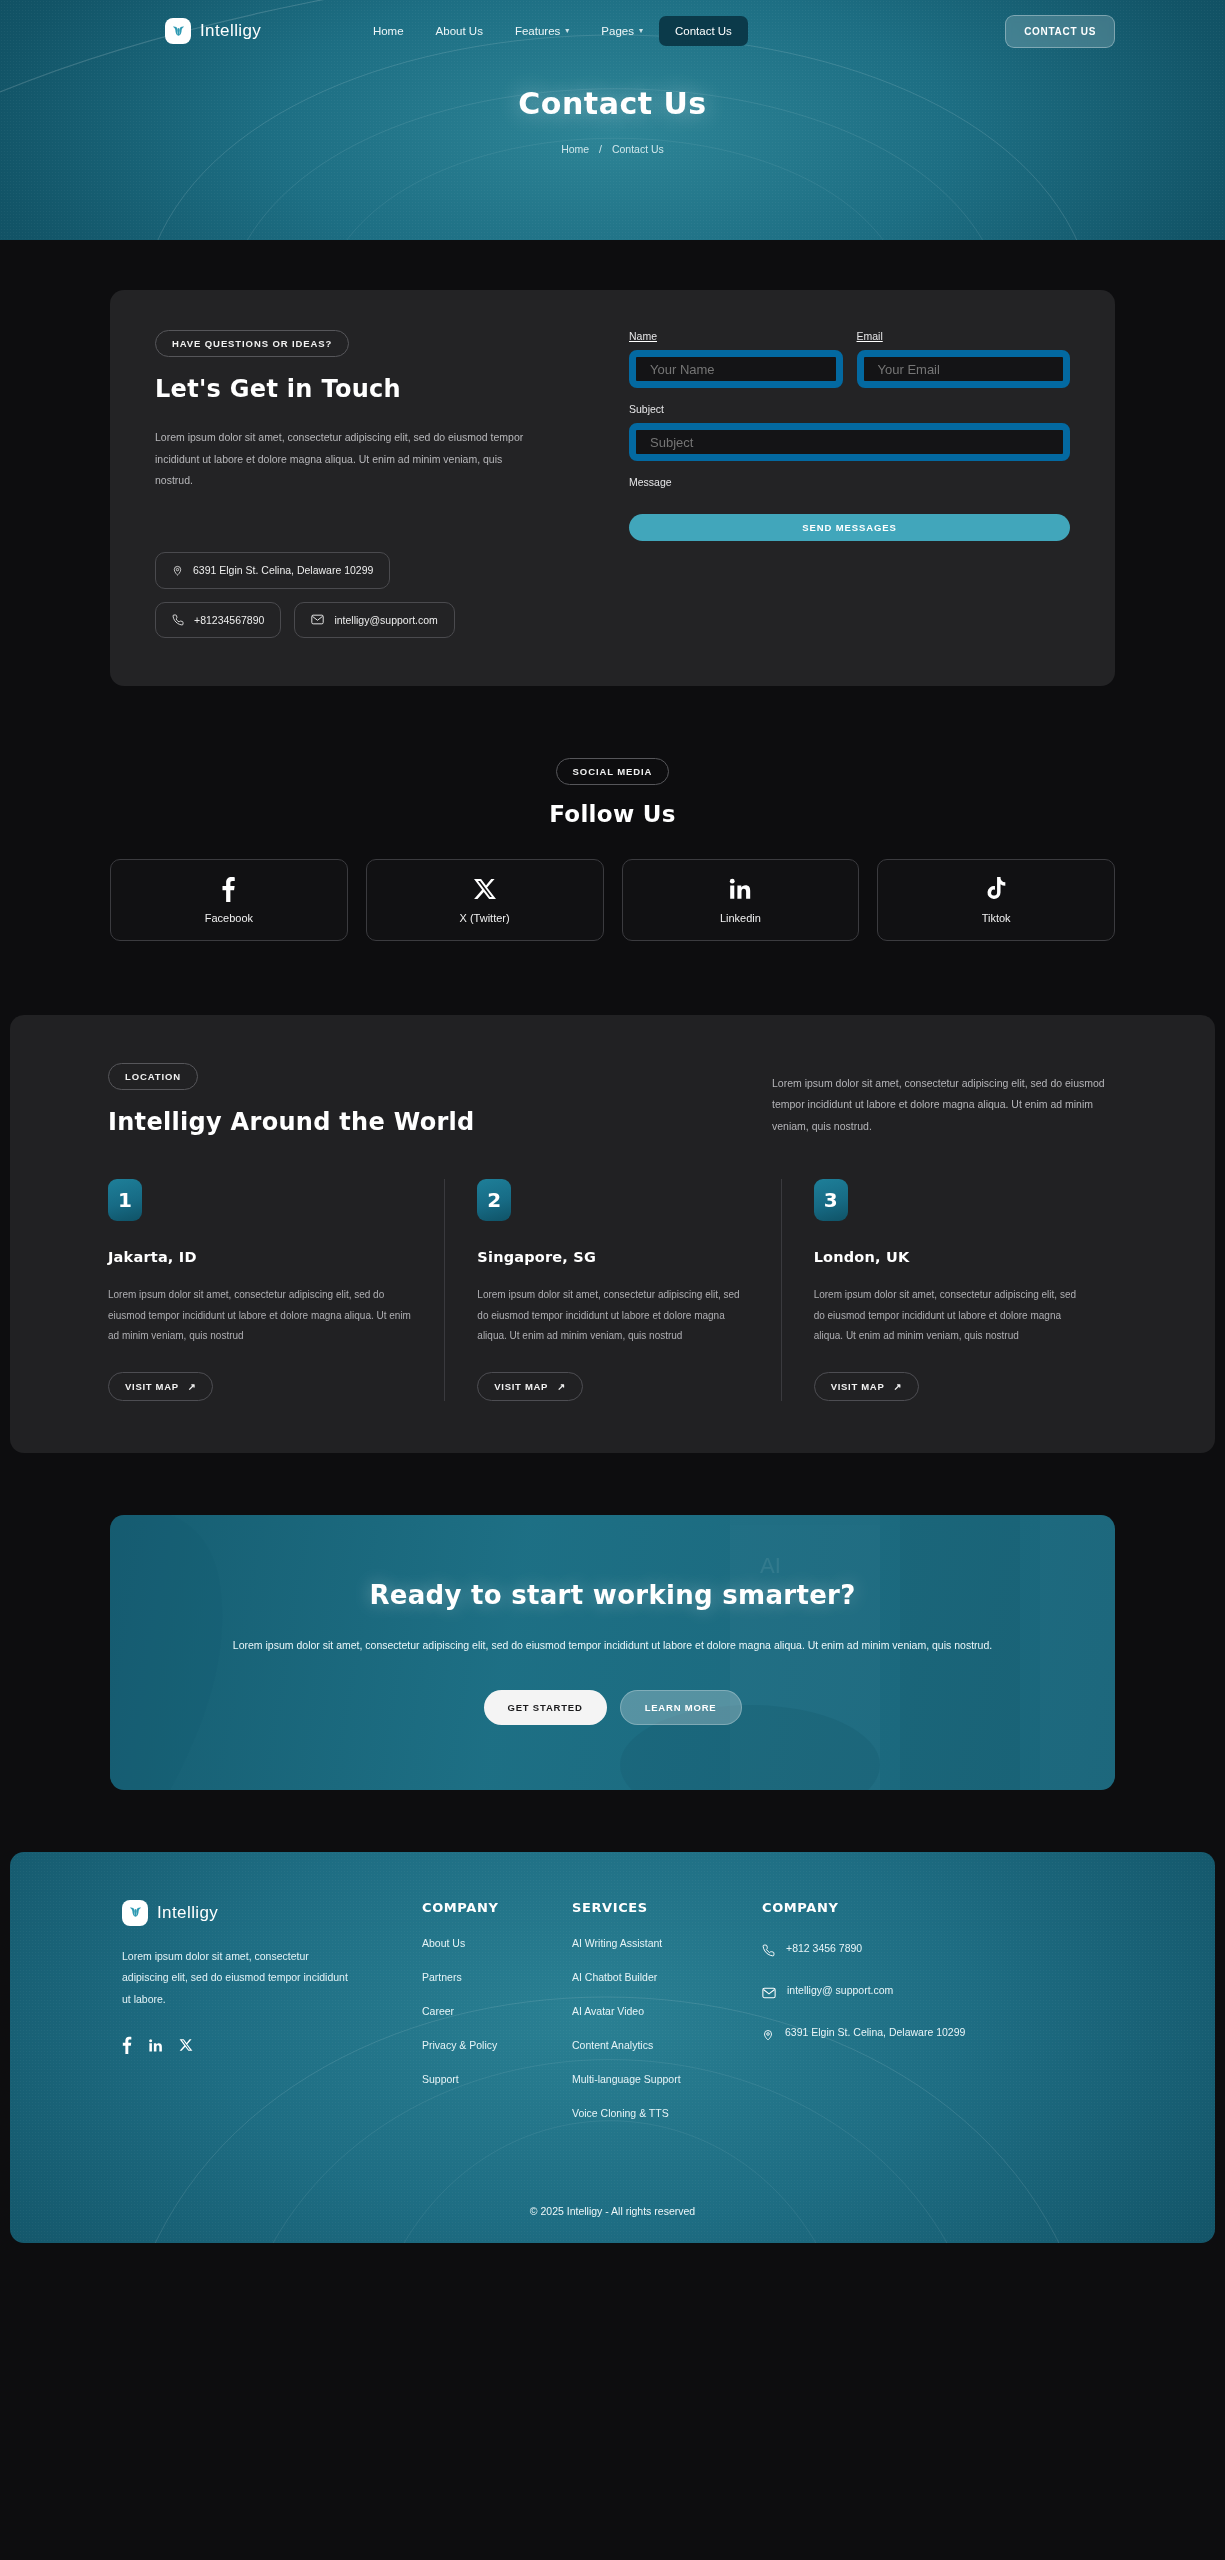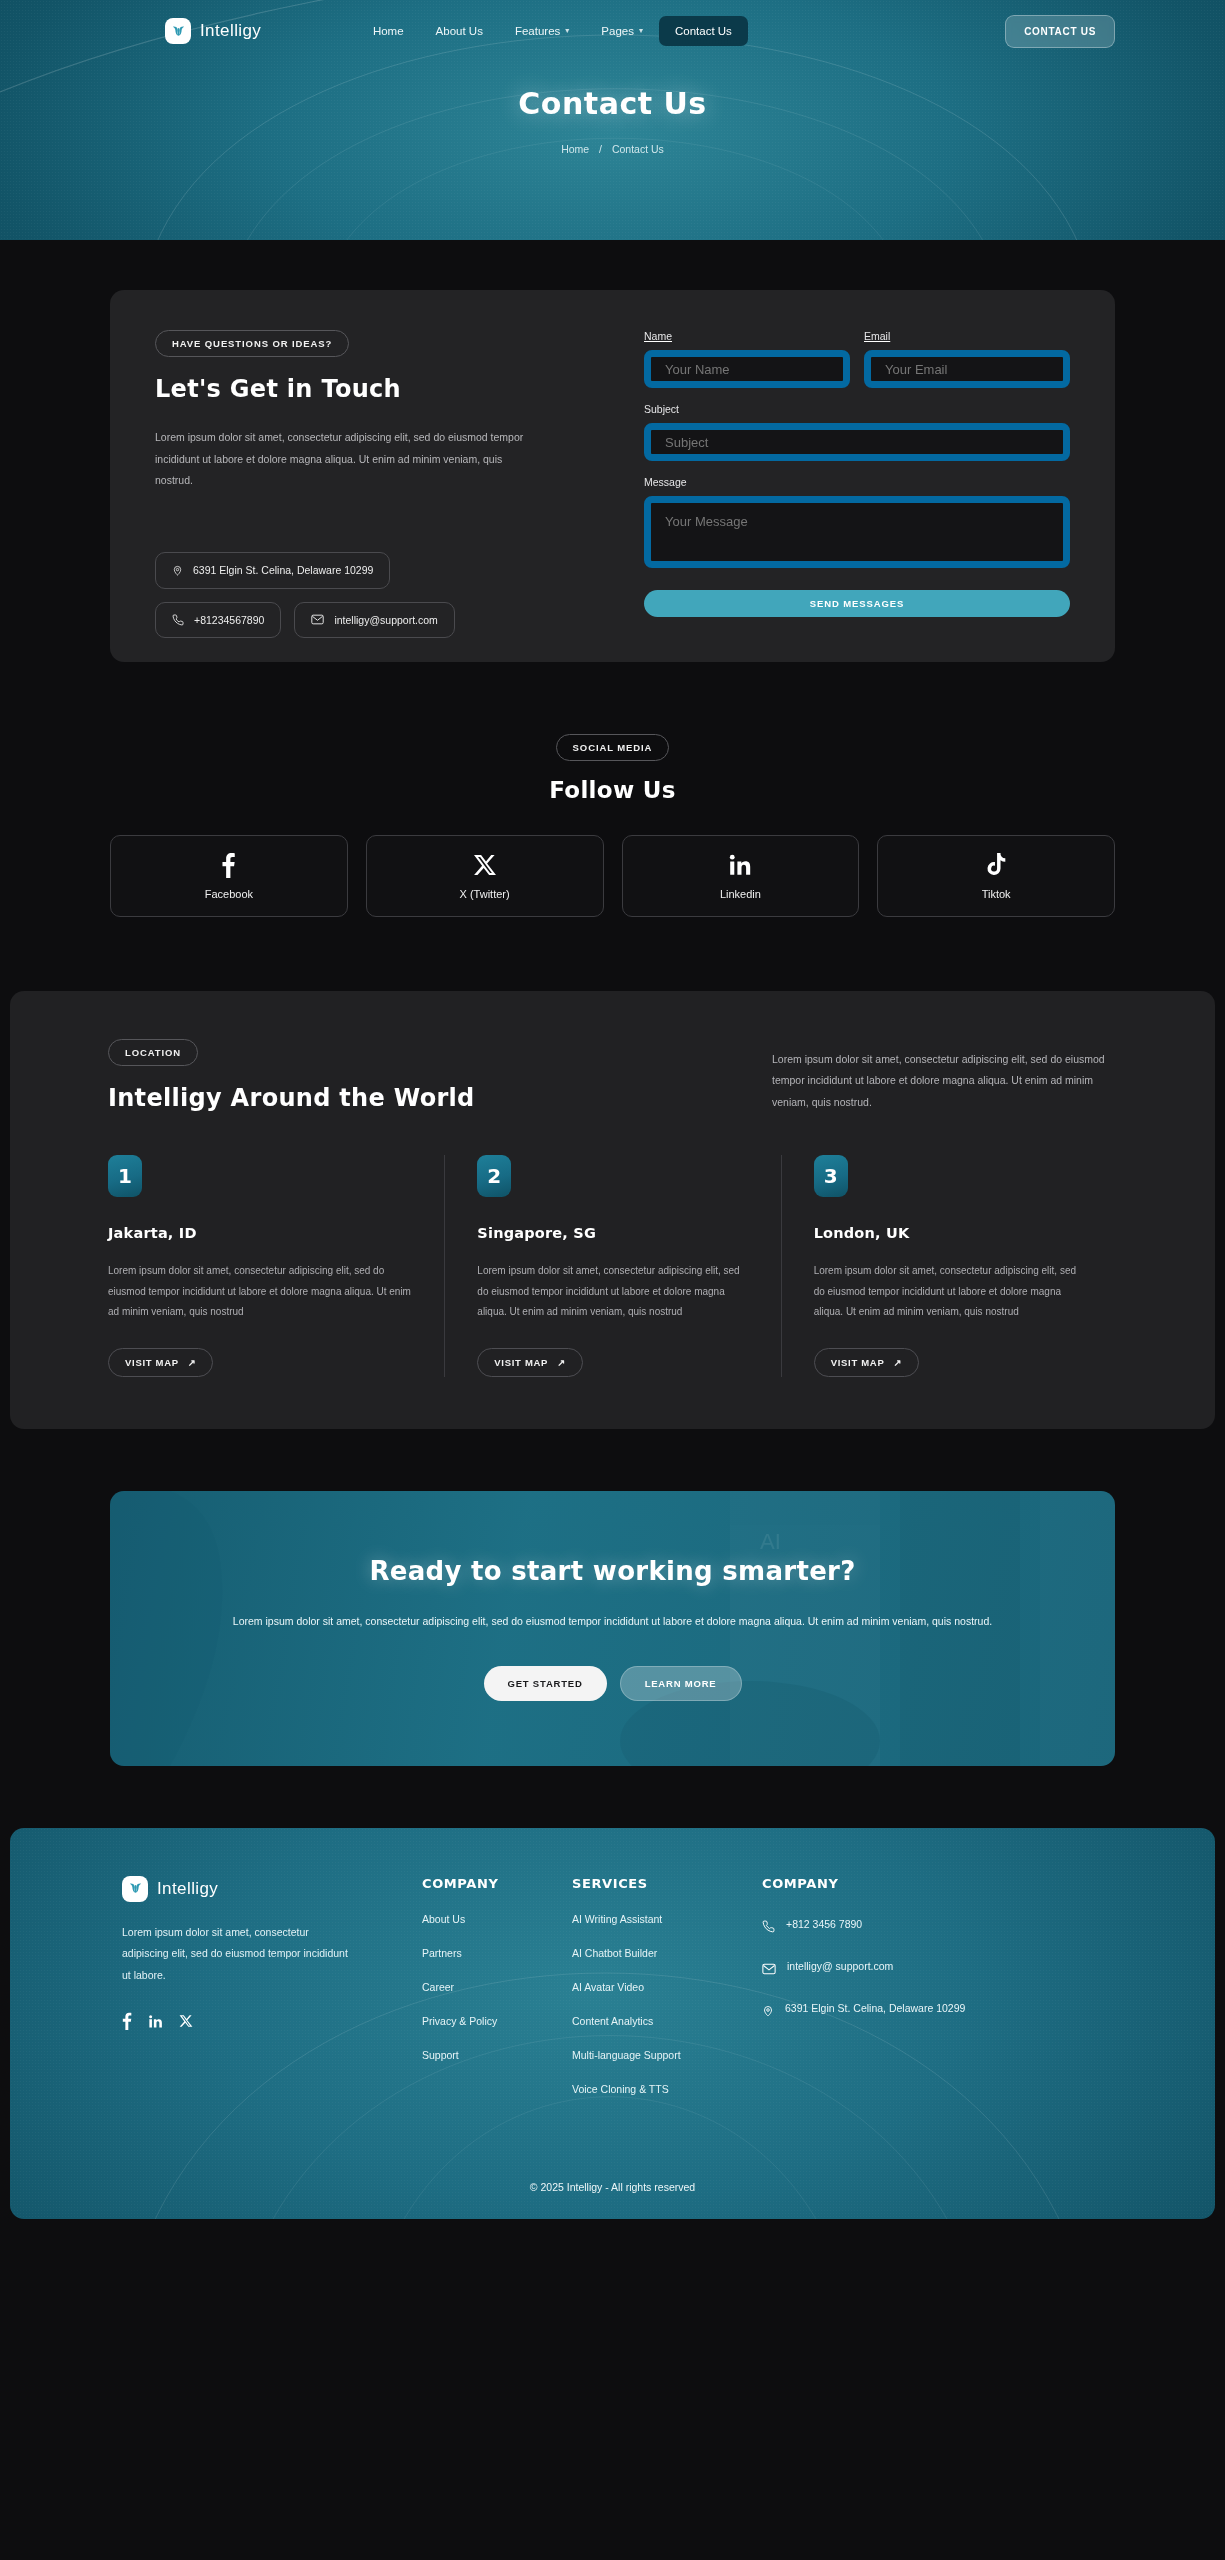--- a/index.html
+++ b/index.html
@@ -73,22 +73,22 @@
   .crumbs { margin-top:22px; font-size:10.5px; color:#dff0f4; }
   .crumbs span { opacity:.92; }
   .crumb-sep { margin:0 7px; opacity:.7; }
 
   
   .contact-wrap { padding:50px 0 0; }
   .contact-card {
     width:1005px; margin:0 auto;
     background:#232325;
     border-radius:14px;
-    padding:40px 45px 24px;
-    display:flex; gap:59px;
+    padding:40px 45px 48px;
+    display:flex; gap:44px;
   }
   .c-left { width:430px; }
   .pill {
     display:inline-block;
     border:1px solid #56565a; border-radius:999px;
     font-size:9.5px; font-weight:700; letter-spacing:.9px;
     padding:7px 16px; color:#f1f1f1;
   }
   .c-h2 {
     margin-top:18px;
@@ -378,21 +378,20 @@
           </div>
         </div>
 
         <div class="f-group">
           <label class="f-label">Subject</label>
           <input class="f-input" style="height: 36px;" type="text" placeholder="Subject">
         </div>
 
         <div class="f-group">
           <label class="f-label">Message</label>
-          <textarea class="f-textarea" placeholder="Your Message" style=""></textarea>
         </div>
 
         <button class="send-btn">SEND MESSAGES</button>
       </div>
     </div>
   </div>
 
   <div class="social-sec">
     <div class="pill">SOCIAL MEDIA</div>
     <div class="social-h2">Follow Us</div>

